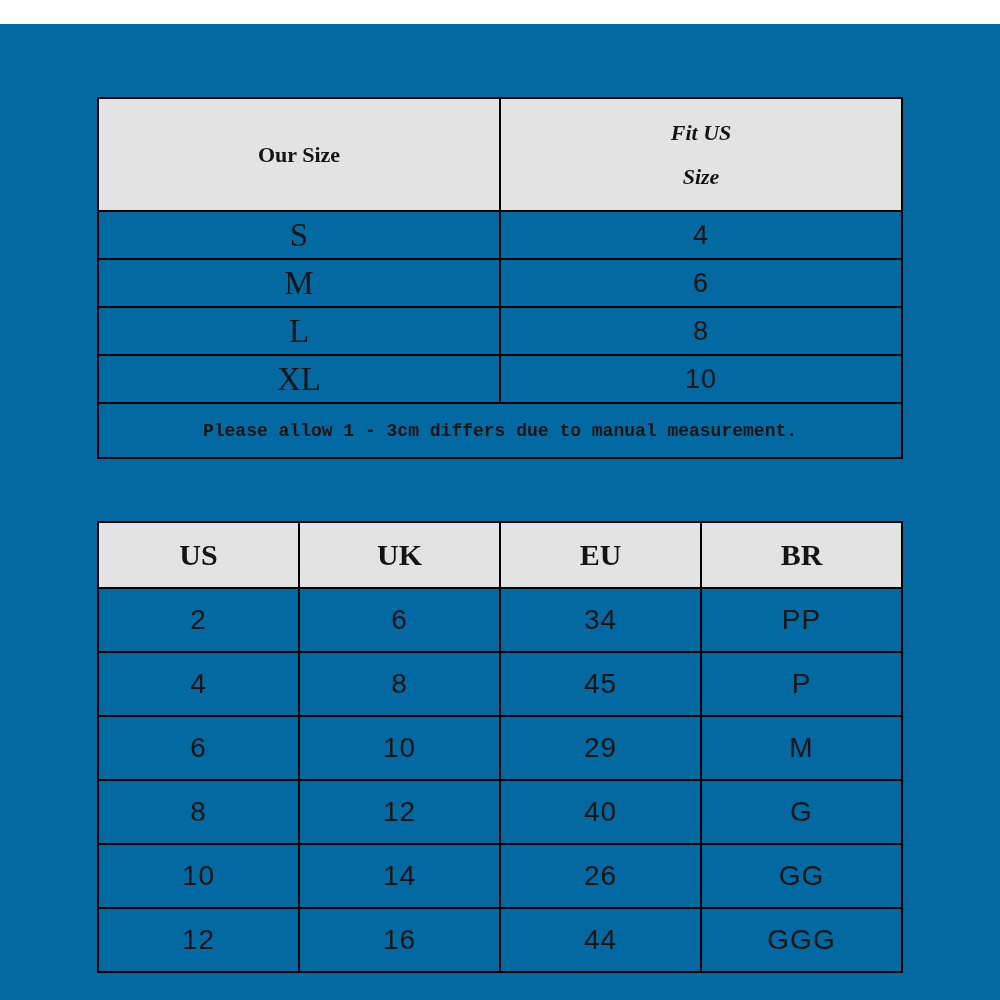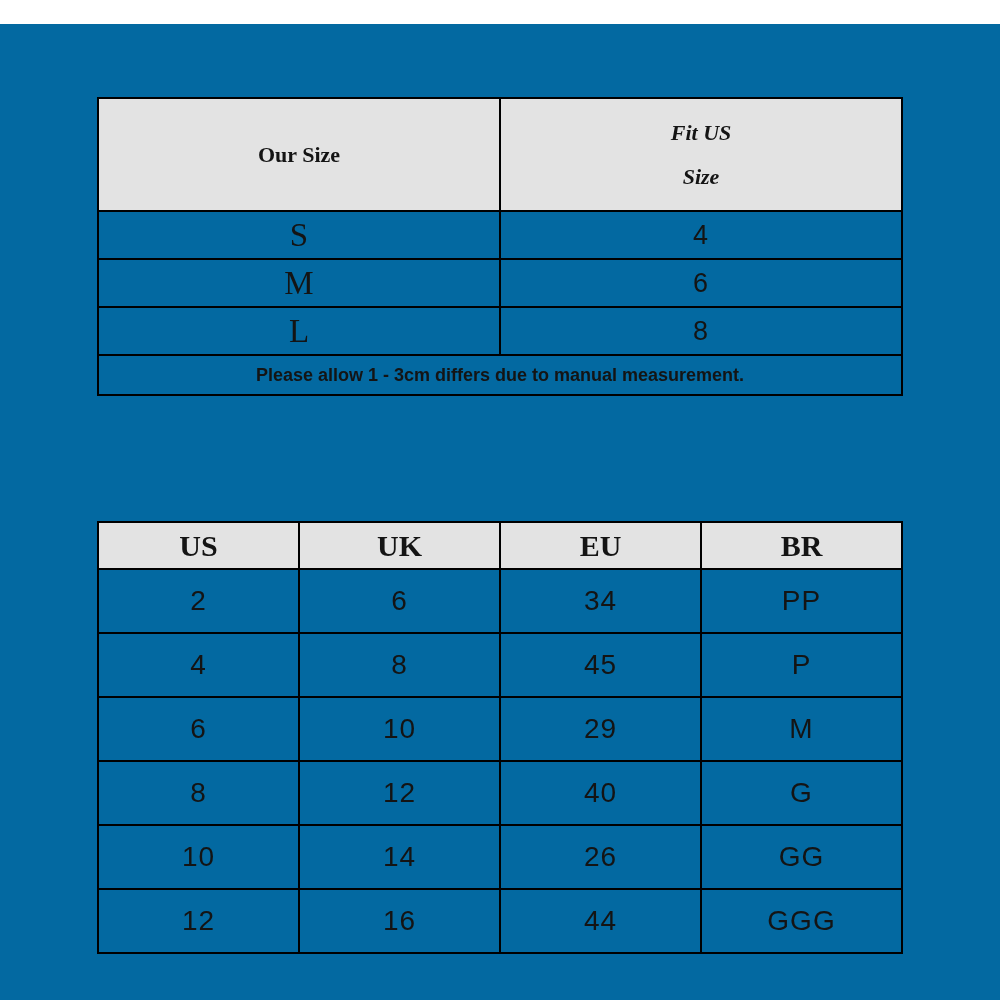--- a/index.html
+++ b/index.html
@@ -44,29 +44,29 @@
     font-size: 33px;
     font-weight: 500;
   }
   .t1 td.num-cell {
     font-family: "Liberation Sans", sans-serif;
     font-size: 27px;
     font-weight: 400;
     letter-spacing: 1px;
   }
   .t1 td.note-cell {
-    height: 40px;
-    font-family: Liberation Sans, sans-serif;
+    height: 55px;
+    font-family: Liberation Mono, monospace;
     font-weight: bold;
     font-size: 18px;
   }
   
   .t2 { top: 497px; }
   .t2 th {
-    height: 47px;
+    height: 66px;
     background: #e3e3e3;
     font-family: "Liberation Serif", serif;
     font-weight: bold;
     font-size: 30px;
   }
   .t2 td {
     height: 64px;
     font-family: "Liberation Sans", sans-serif;
     font-size: 28px;
     font-weight: 400;
@@ -93,20 +93,24 @@
         <td class="size-cell">S</td>
         <td class="size-cell num-cell">4</td>
       </tr>
       <tr>
         <td class="size-cell">M</td>
         <td class="size-cell num-cell">6</td>
       </tr>
       <tr>
         <td class="size-cell">L</td>
         <td class="size-cell num-cell">8</td>
+      </tr>
+      <tr>
+        <td class="size-cell">XL</td>
+        <td class="size-cell num-cell">10</td>
       </tr>
       <tr>
         <td class="note-cell" colspan="2">Please allow 1 - 3cm differs due to manual measurement.</td>
       </tr>
     </tbody>
   </table>
 
   <table class="t2">
     <thead>
       <tr>

